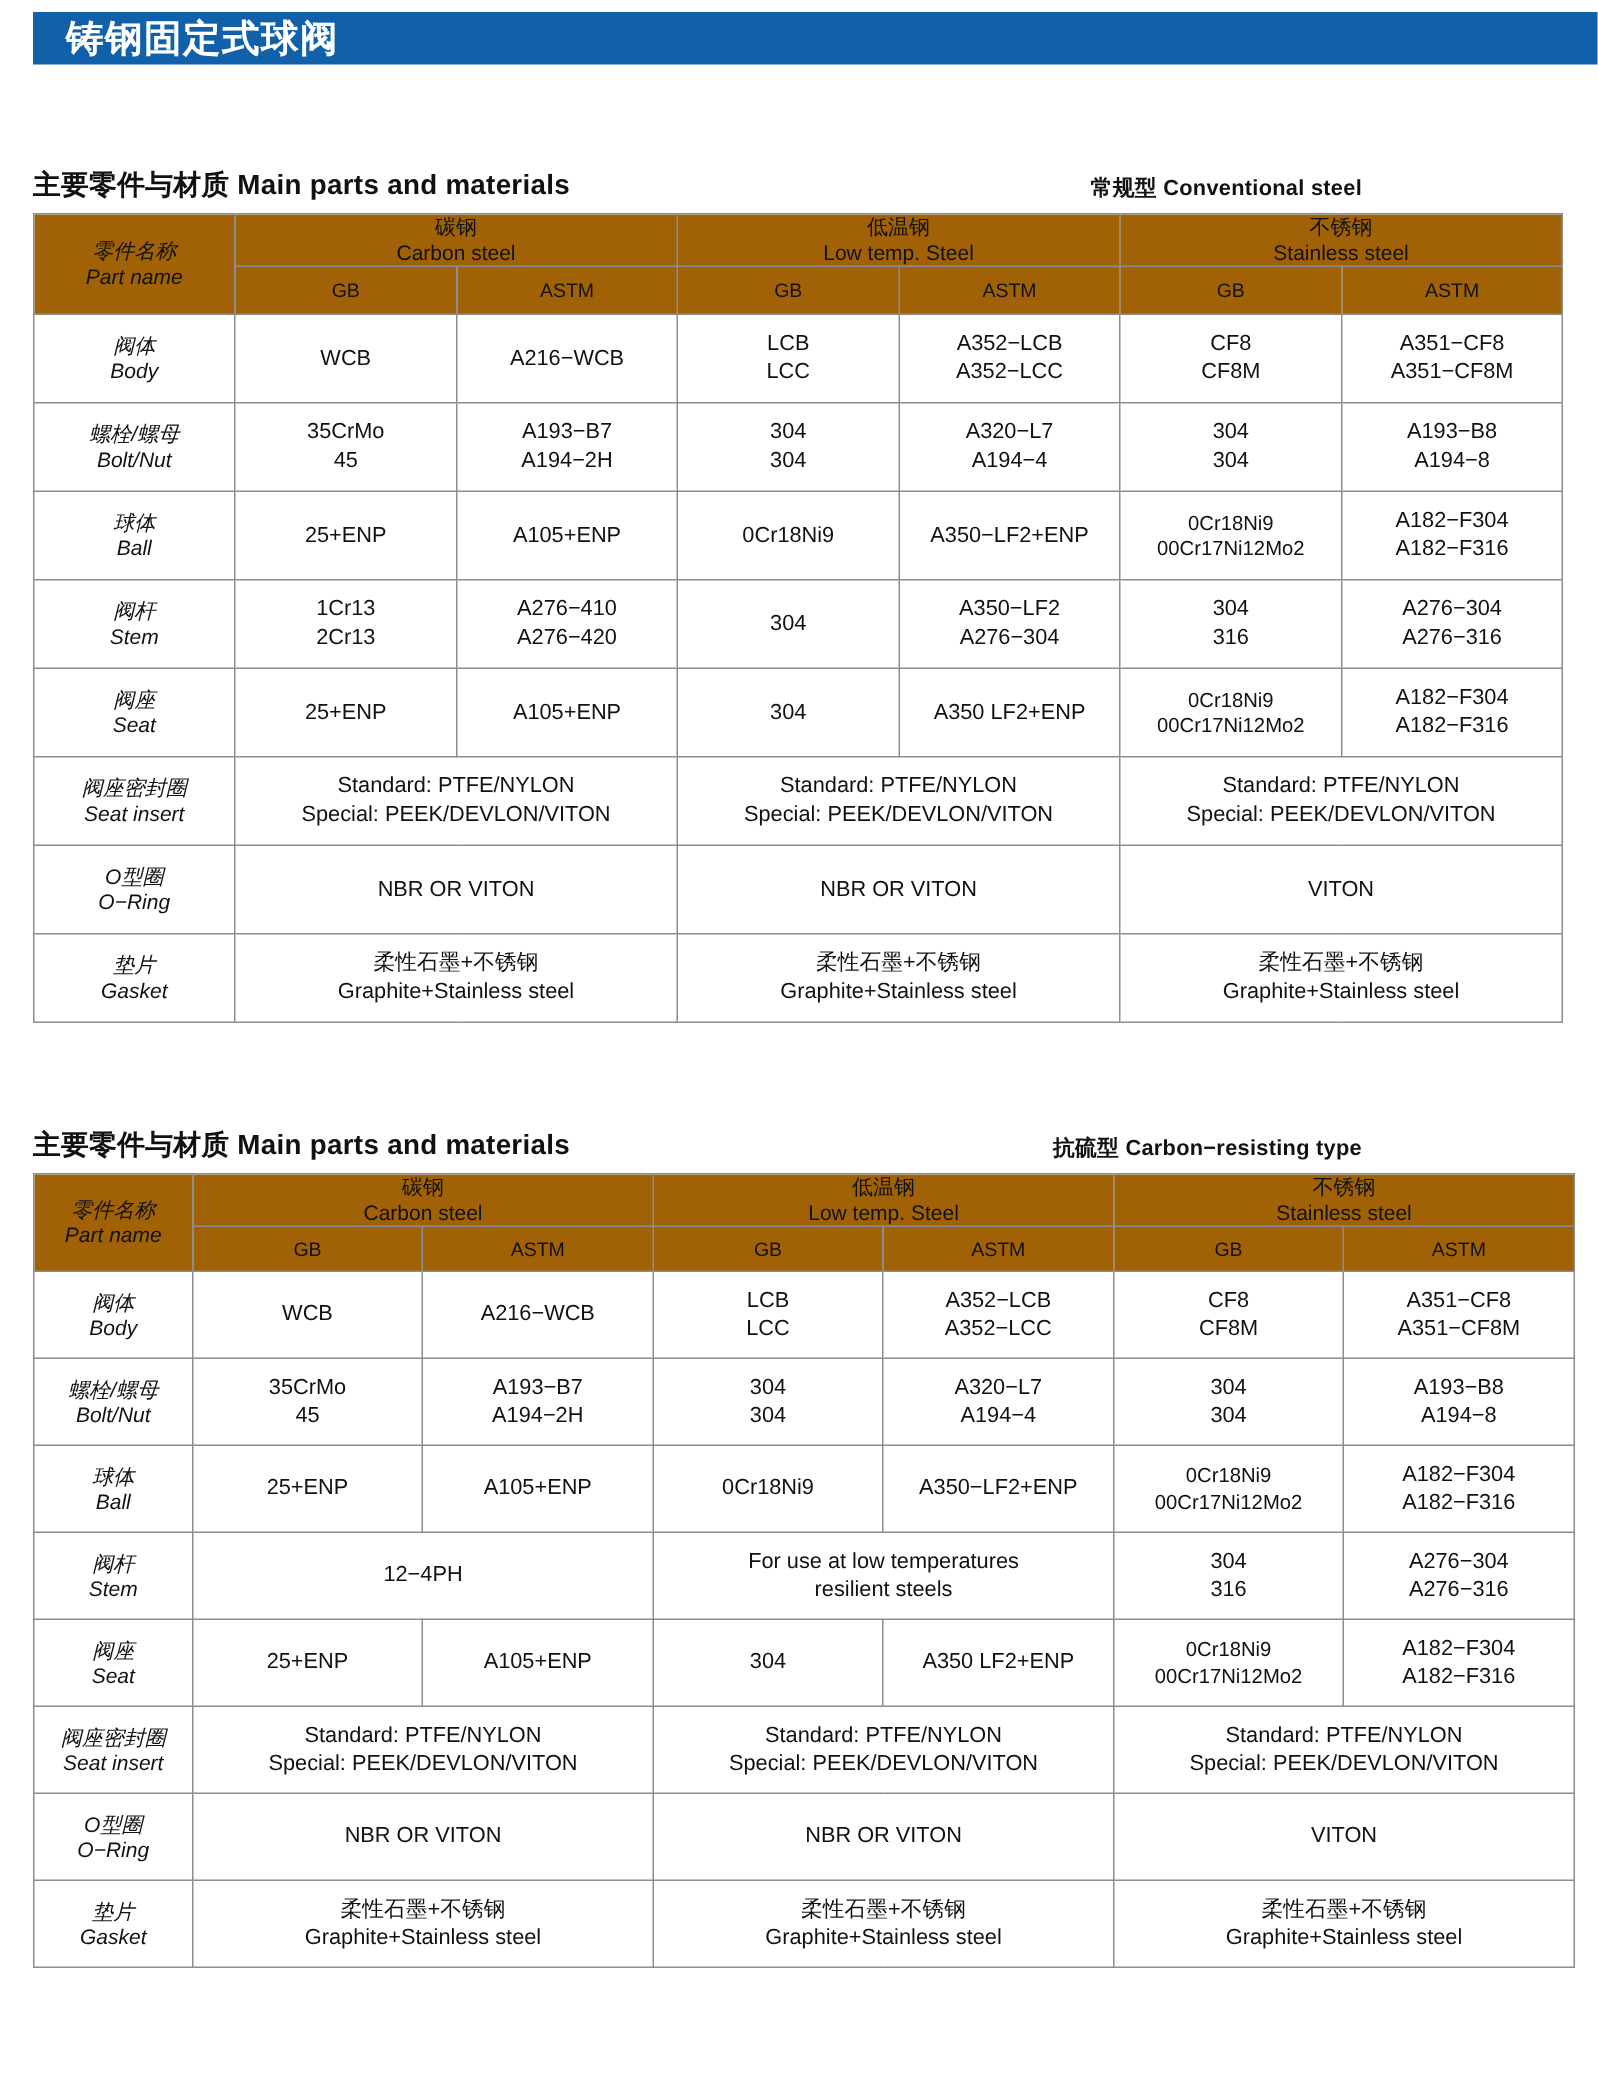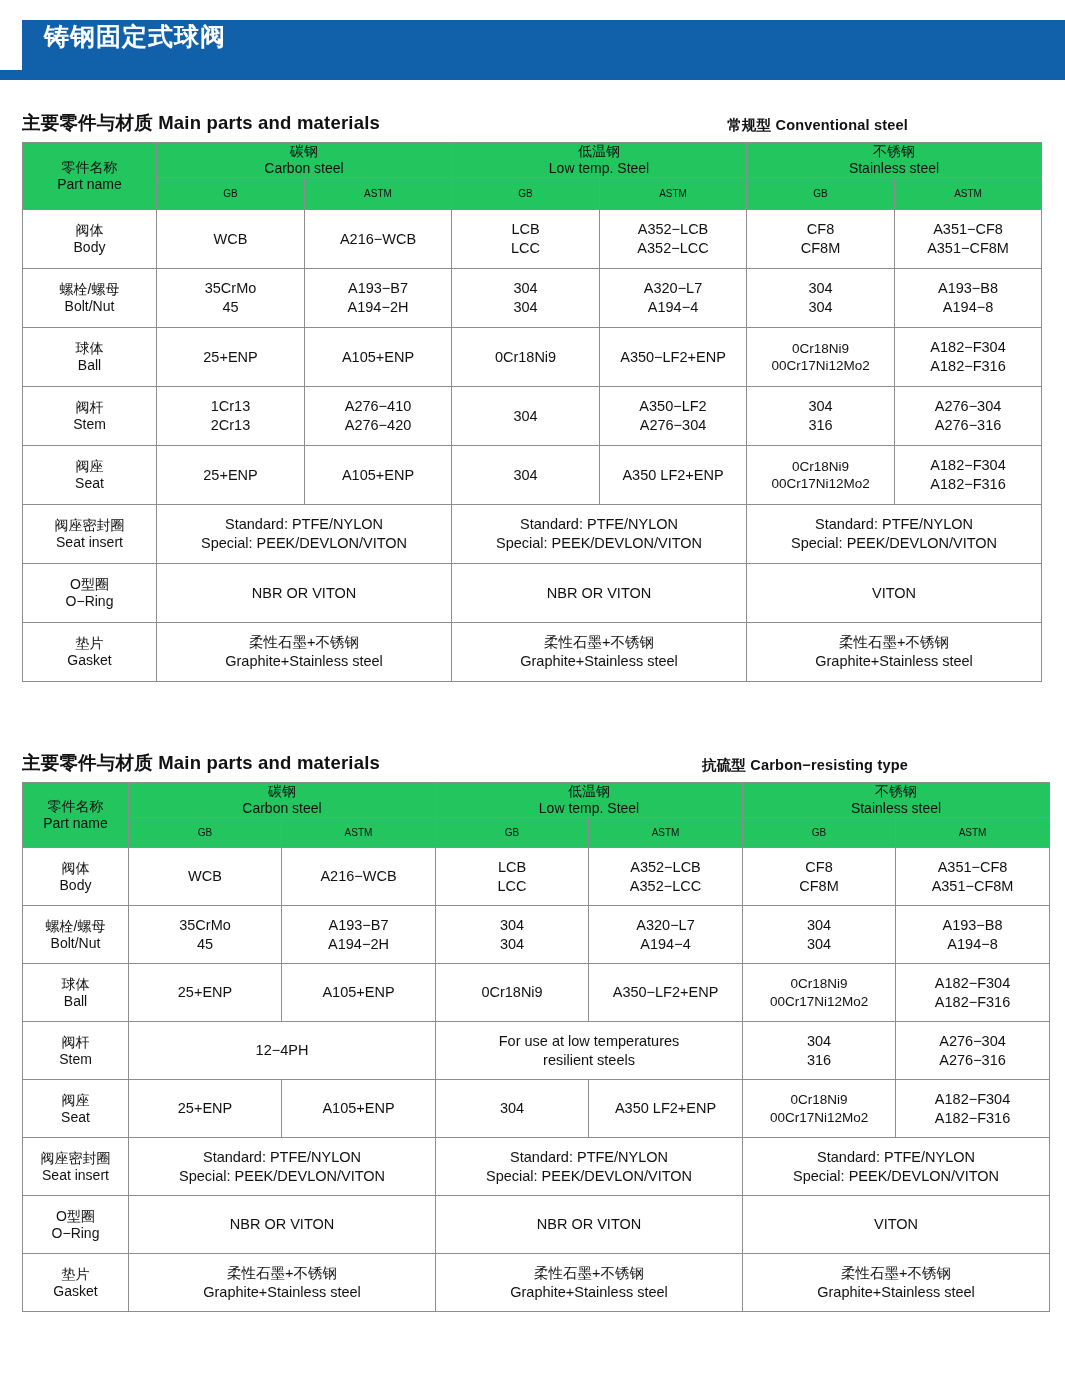--- a/index.html
+++ b/index.html
@@ -12,25 +12,26 @@
     height: 1382px;
     font-family: "Liberation Sans", sans-serif;
     color: #1a1a1a;
     position: relative;
     overflow: hidden;
   }
   
   .header-banner {
     position: absolute;
     left: 0;
-    top: 20px;
+    top: 8px;
     width: 1065px;
-    height: 60px;
+    height: 35px;
     background: #1060aa;
     display: flex;
+    align-items: center;
   }
   .header-banner .accent {
     width: 22px;
     height: 50px;
     background: #ffffff;
   }
   .header-title-cn {
     color: #ffffff;
     font-size: 25px;
     font-weight: bold;
@@ -76,32 +77,33 @@
   }
   table.mat td, table.mat th {
     border: 1px solid #8d8d8d;
     text-align: center;
     vertical-align: middle;
     font-weight: normal;
     color: #111;
     padding: 0 2px;
   }
   .hdr {
-    background: #22c55e;
+    background: #a16207;
   }
   .grp {
     font-size: 14px;
     line-height: 1.22;
   }
   .sub {
-    font-size: 10px;
+    font-size: 13px;
   }
   .partname {
     font-size: 14px;
     line-height: 1.22;
+    font-style: italic;
   }
   .cell {
     font-size: 14.5px;
     line-height: 1.3;
   }
   .cell-sm {
     font-size: 13.5px;
     line-height: 1.3;
   }
   .two-line span {

